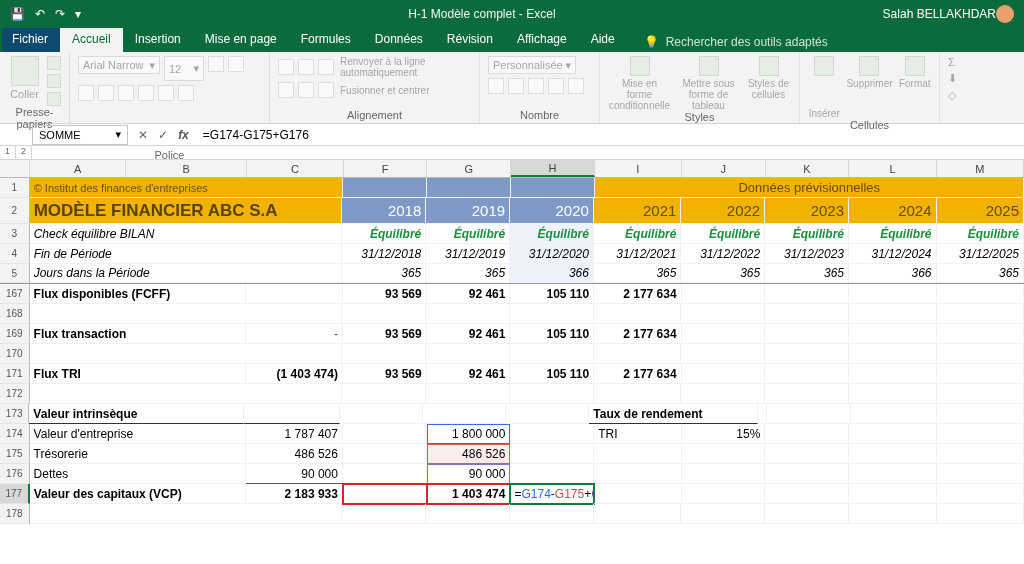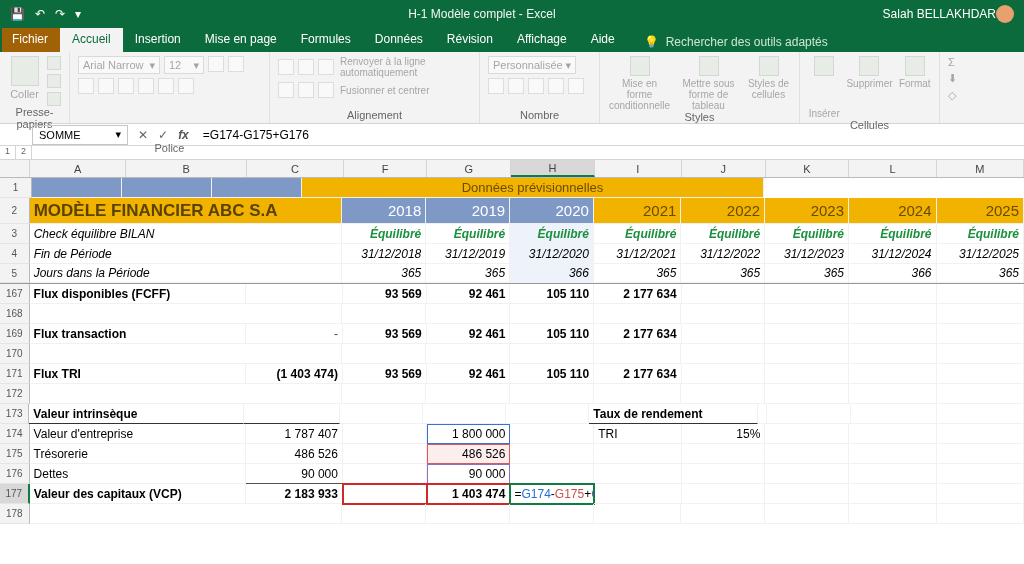--- a/index.html
+++ b/index.html
@@ -30,39 +30,39 @@
   .tabs {
     height: 24px;
     background: #0c6b3d;
     display: flex;
     align-items: stretch;
     padding-left: 2px;
     color: #fff;
     font-size: 12px;
   }
   .tab { padding: 4px 12px 0 12px; cursor: pointer; }
-  .tab.file { background: #a16207; padding-left: 10px; }
+  .tab.file { background: #0c4a6e; padding-left: 10px; }
   .tab.active { background: #f3f3f3; color: #0c6b3d; }
   .tellme { display:flex; align-items:center; gap:6px; color:#cde6d7; padding:4px 10px 0 18px;}
   
   .ribbon {
     height: 72px;
     background: #f3f3f3;
     border-bottom: 1px solid #d5d5d5;
     display: flex;
     font-size: 11px;
     color: #666;
   }
   .rgroup { border-right: 1px solid #e1e1e1; padding: 4px 8px 0 8px; display:flex; flex-direction:column; justify-content:space-between; }
   .rgroup .body { display:flex; gap:6px; align-items:flex-start; opacity:.55; }
   .rgroup .label { text-align:center; font-size:11px; color:#666; padding-bottom:2px; }
   .bigbtn { display:flex; flex-direction:column; align-items:center; gap:2px; width:46px; }
   .icn { width:20px; height:20px; background:#dfe7df; border:1px solid #b8c4b8; display:inline-block; }
   .fontbox { width:82px; height:18px; border:1px solid #c6c6c6; background:#fff; font-size:11px; padding:0 4px; display:inline-flex; align-items:center; justify-content:space-between; }
-  .sizebox { width:40px; height:18px; border:1px solid #c6c6c6; background:#fff; font-size:11px; padding:0 4px; display:inline-flex; align-items:center; justify-content:space-between;}
+  .sizebox { width:40px; height:25px; border:1px solid #c6c6c6; background:#fff; font-size:11px; padding:0 4px; display:inline-flex; align-items:center; justify-content:space-between;}
   .mini { display:inline-flex; gap:4px; }
   .mini span { width:16px; height:16px; border:1px solid #ccc; background:#fff; display:inline-block;}
   
   .fxrow { height:22px; border-bottom:1px solid #d5d5d5; background:#fff; display:flex; align-items:center; font-size:12px; }
   .namebox { width:96px; height:20px; border:1px solid #c6c6c6; margin:0 2px 0 32px; padding:0 6px; display:flex; align-items:center; justify-content:space-between; font-size:11px;}
   .fxicons { display:flex; gap:10px; padding:0 8px; color:#666; }
   .fxlabel { font-style: italic; font-weight:bold; color:#555; }
   .fxinput { flex:1; padding:0 6px; color:#000; }
   
   .outline { height:14px; border-bottom:1px solid #d5d5d5; background:#fff; display:flex; }
@@ -291,20 +291,21 @@
   <div class="ch wJ">J</div>
   <div class="ch wK">K</div>
   <div class="ch wL">L</div>
   <div class="ch wM">M</div>
 </div>
 
 <div class="rows">
 
   <div class="row">
     <div class="rn">1</div>
+    <div class="cell gold copy-cell" style="width:338px;">© Institut des finances d'entreprises</div>
     <div class="cell bluehead wF"></div>
     <div class="cell bluehead wG"></div>
     <div class="cell bluehead wH"></div>
     <div class="cell gold forecast-head center" style="width:462px;">Données prévisionnelles</div>
   </div>
 
   <div class="row tall">
     <div class="rn">2</div>
     <div class="cell gold title-cell" style="width:338px;">MODÈLE FINANCIER ABC S.A</div>
     <div class="cell bluehead right wF yearwhite">2018</div>

